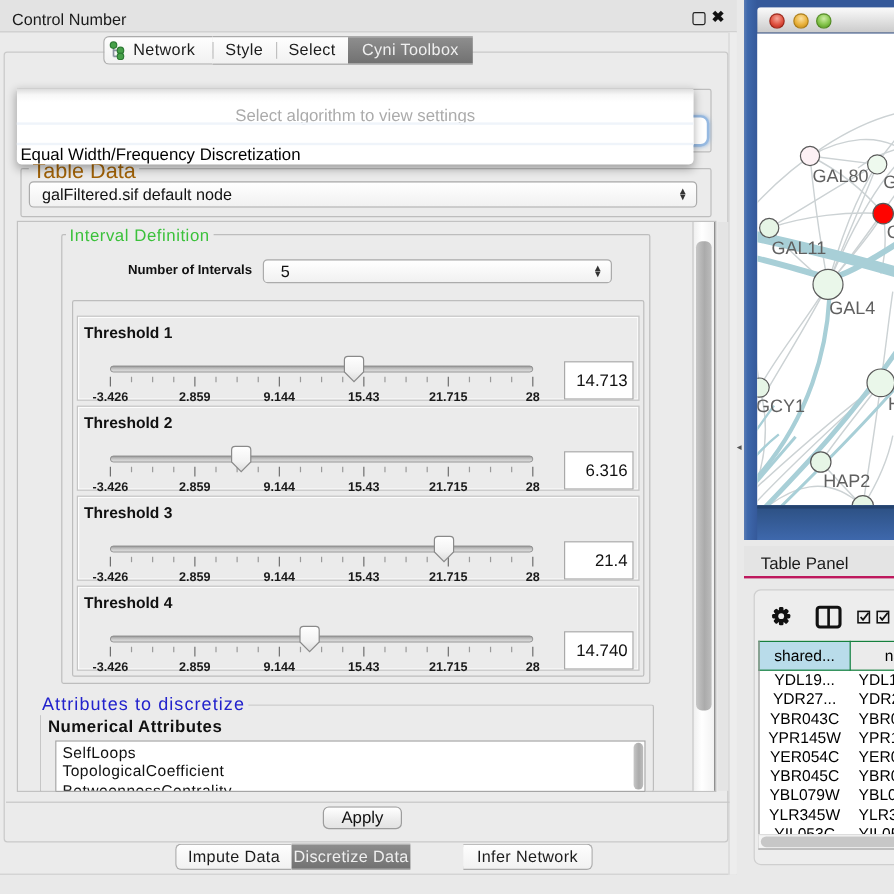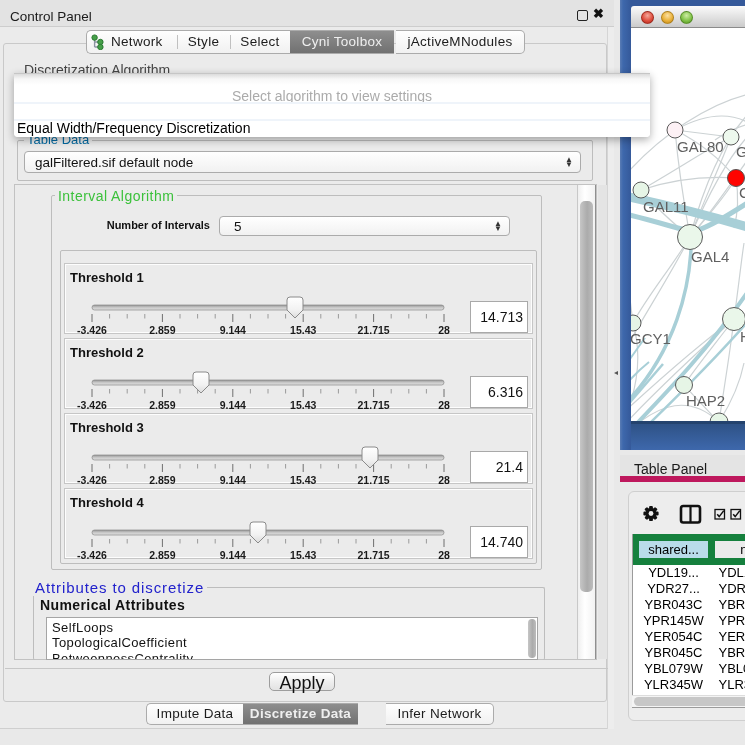--- a/index.html
+++ b/index.html
@@ -45,100 +45,98 @@
     text-align:right; padding:7px 4px 0 0; }
 
   
   .sbv { position:absolute; background:linear-gradient(90deg,#efefef,#ffffff 40%,#f2f2f2); border-right:1px solid #8f8f8f; }
   .sbthumb { position:absolute; border-radius:5px;
     background:linear-gradient(90deg,#c6c6c6,#ababab 55%,#bcbcbc); }
 
   
   #apply { position:absolute; left:269px; top:672px; width:66px; height:19px;
     background:linear-gradient(#ffffff,#ececec 60%,#e3e3e3); border:1px solid #9d9d9d;
-    border-radius:5px; text-align:center; font-size:18px; color:#111; }
-
-  
-  #popup { position:absolute; left:14px; top:73px; width:636px; height:64px;
+    border-radius:5px; text-align:center; font-size:14px; color:#111; }
+
+  
+  #popup { position:absolute; left:14px; top:73px; width:564px; height:64px;
     background:linear-gradient(#dcdcdc 0, #f7f7f7 5px, #ffffff 11px);
     border-top:1px solid #c6c6c6; border-radius:0 0 4px 4px;
     box-shadow:0 3px 8px rgba(0,0,0,0.32); z-index:30; font-size:14px; }
 
   
   #netwin { left:620px; top:0; width:125px; height:450px; background:linear-gradient(90deg,#5a7cb4 0,#3e68ac 3px,#35599a 11px,#35599a); }
   #nettitle { left:631px; top:6px; width:114px; height:22px; border-radius:3px 0 0 0;
     background:linear-gradient(#fbfbfb,#cbcbcb); border-bottom:1px solid #8b8b8b; }
   .tl { position:absolute; top:10.5px; width:13px; height:13px; border-radius:50%; }
   #canvas { left:631px; top:28px; width:114px; height:393px; background:#fff; }
 
   #tptitle { left:620px; top:455px; width:125px; height:27px; background:#e4e4e4;
-    border-bottom:6px solid #be185d; }
+    border-bottom:2px solid #be185d; }
   #tpanelbox { left:628px; top:491px; width:123px; height:230px; background:#ededed;
     border:1px solid #cfcfcf; border-radius:6px; }
   table#dt { position:absolute; left:632px; top:534px; border-collapse:collapse;
     font-size:13px; color:#000; background:#fff; table-layout:fixed; width:146px; }
   #dt td, #dt th { white-space:nowrap; overflow:visible; }
   #dt td:nth-child(2) { text-align:left; padding-left:7px; }
   #dt th { height:24px; font-weight:400; font-size:13px;
-    border:7px solid #15803d; }
+    border:1px solid #15803d; }
   #dt td { height:16px; border:none; text-align:center; padding:0; }
 </style>
 </head>
 <body>
 <div id="page">
 
   <div id="lwin" class="abs"></div>
   <div id="ltitle" class="abs">
-      <span class="t">Control Panel</span>
+      <span class="t">Control Number</span>
     </div>
   <div class="fbtn" style="left:577px;"></div>
   <div class="xbtn" style="left:593px;">✖</div>
 
   <div class="abs" style="left:607px;top:27px;width:7px;height:702px;background:#ededed;border-left:1px solid #d5d5d5;"></div>
 
   <div class="abs" style="left:3px;top:43px;width:604px;height:659px;
        border:1px solid #c9c9c9;border-radius:3px;background:#ebebeb;"></div>
 
   <div class="abs" id="toptabs" style="left:86px;top:30px;width:440px;height:24px;">
   <div class="tab" style="left:0px;width:91px;line-height:22px;border-radius:5px 0 0 5px;border-left:1px solid #ababab;text-align:left;padding-left:3px;"><svg width="16" height="16" viewBox="0 0 16 16" style="vertical-align:-3.5px;margin-right:5px;">
           <path d="M4.6 4 V13 M4.6 8 H10 M4.6 13 H10" stroke="#8b94a1" stroke-width="1.4" fill="none"></path>
           <circle cx="4.6" cy="3.6" r="2.7" fill="#46a049" stroke="#2c7a33" stroke-width="1"></circle>
           <circle cx="10.4" cy="8" r="2.7" fill="#46a049" stroke="#2c7a33" stroke-width="1"></circle>
           <circle cx="10.4" cy="13" r="2.7" fill="#46a049" stroke="#2c7a33" stroke-width="1"></circle>
         </svg>Network</div>
   <div class="tab" style="left:91px;width:53px;line-height:22px;"><span class="tsep" style="left:0;"></span>Style</div>
   <div class="tab" style="left:144px;width:60px;line-height:22px;"><span class="tsep" style="left:0;"></span>Select</div>
   <div class="tab dark" style="left:204px;width:104px;line-height:22px;">Cyni Toolbox</div>
-  <div class="tab" style="left:310px;width:129px;line-height:22px;border-radius:0 5px 5px 0;border-right:1px solid #ababab;">jActiveMNodules</div>
   </div>
 
   <div class="grp" style="left:14px;top:74px;width:579px;height:53px;"></div>
-  <div class="abs" style="left:24px;top:62px;font-size:14px;color:#454545;">Discretization Algorithm</div>
 
   <div class="abs" style="left:560px;top:96px;width:31px;height:26px;border-radius:7px;
        border:2.5px solid rgba(105,155,212,0.7);box-shadow:0 0 3px rgba(105,155,212,0.6);background:#fff;"></div>
 
   <div class="grp" style="left:17px;top:140px;width:576px;height:41px;"></div>
-  <div class="grplbl" style="left:24px;top:132px;color:#0369a1;font-size:13px;">Table Data</div>
+  <div class="grplbl" style="left:24px;top:132px;color:#a16207;font-size:18px;">Table Data</div>
   <div class="combo" style="left:24px;top:151px;width:557px;height:22px;">
     <span style="position:absolute;left:10px;top:3px;">galFiltered.sif default node</span>
     <span class="arr">▲<br>▼</span>
   </div>
 
   <div class="abs" style="left:14px;top:184px;width:583px;height:476px;
        border:1px solid #c2c2c2;"></div>
 
   <div class="sbv" style="left:577px;top:185px;width:19px;height:474px;
        border-left:1px solid #c8c8c8;"></div>
   <div class="sbthumb" style="left:580px;top:201px;width:13px;height:391px;"></div>
 
   <div class="abs" style="left:598px;top:185px;width:9px;height:474px;background:#e4e4e4;"></div>
 
   <div class="grp" style="left:51px;top:195px;width:491px;height:375px;"></div>
-  <div class="grplbl" style="left:55px;top:188px;color:#3bc13b;font-size:14px;letter-spacing:0.45px;">Interval Algorithm</div>
+  <div class="grplbl" style="left:55px;top:188px;color:#3bc13b;font-size:14px;letter-spacing:0.45px;">Interval Definition</div>
 
   <div class="abs" style="left:60px;top:219px;width:150px;text-align:right;font-size:11px;font-weight:700;color:#111;">Number of Intervals</div>
   <div class="combo" style="left:219px;top:216px;width:291px;height:20px;">
     <span style="position:absolute;left:14px;top:2px;">5</span>
     <span class="arr">▲<br>▼</span>
   </div>
 
   <div class="grp" style="left:60px;top:250px;width:477px;height:314px;"></div>
 
   <div id="tp1" class="tpanel" style="top:263px;">
@@ -339,21 +337,21 @@
     <div style="padding:1px 0 0 5px;height:16px;">TopologicalCoefficient</div>
     <div style="padding:1px 0 0 5px;height:16px;">BetweennessCentrality</div>
   </div>
   <div class="sbthumb" style="left:528px;top:619px;width:8px;height:39px;"></div>
 
   <div class="abs" style="left:5px;top:668px;width:603px;height:1px;background:#c6c6c6;"></div>
   <div id="apply">Apply</div>
 
   <div class="abs" id="bottabs" style="left:146px;top:703px;width:320px;height:22px;">
   <div class="tab" style="left:0px;width:97px;line-height:20px;border-radius:5px 0 0 5px;border-left:1px solid #ababab;">Impute Data</div>
-  <div class="tab dark" style="left:97px;width:115px;line-height:20px;font-weight:bold;">Discretize Data</div>
+  <div class="tab dark" style="left:97px;width:99px;line-height:20px;">Discretize Data</div>
   <div class="tab" style="left:212px;width:108px;line-height:20px;border-radius:0 5px 5px 0;border-right:1px solid #ababab;margin-left:28px;">Infer Network</div>
   </div>
 
   <div id="popup">
     <div style="position:absolute;left:0;top:14px;width:100%;text-align:center;color:#ababab;">Select algorithm to view settings</div>
     <div style="position:absolute;left:0;top:28px;width:100%;height:2px;background:#eff4fa;"></div>
     <div style="position:absolute;left:0;top:45px;width:100%;height:2px;background:#eff4fa;"></div>
     <div style="position:absolute;left:3px;top:46px;color:#000;">Equal Width/Frequency Discretization</div>
   </div>
 

